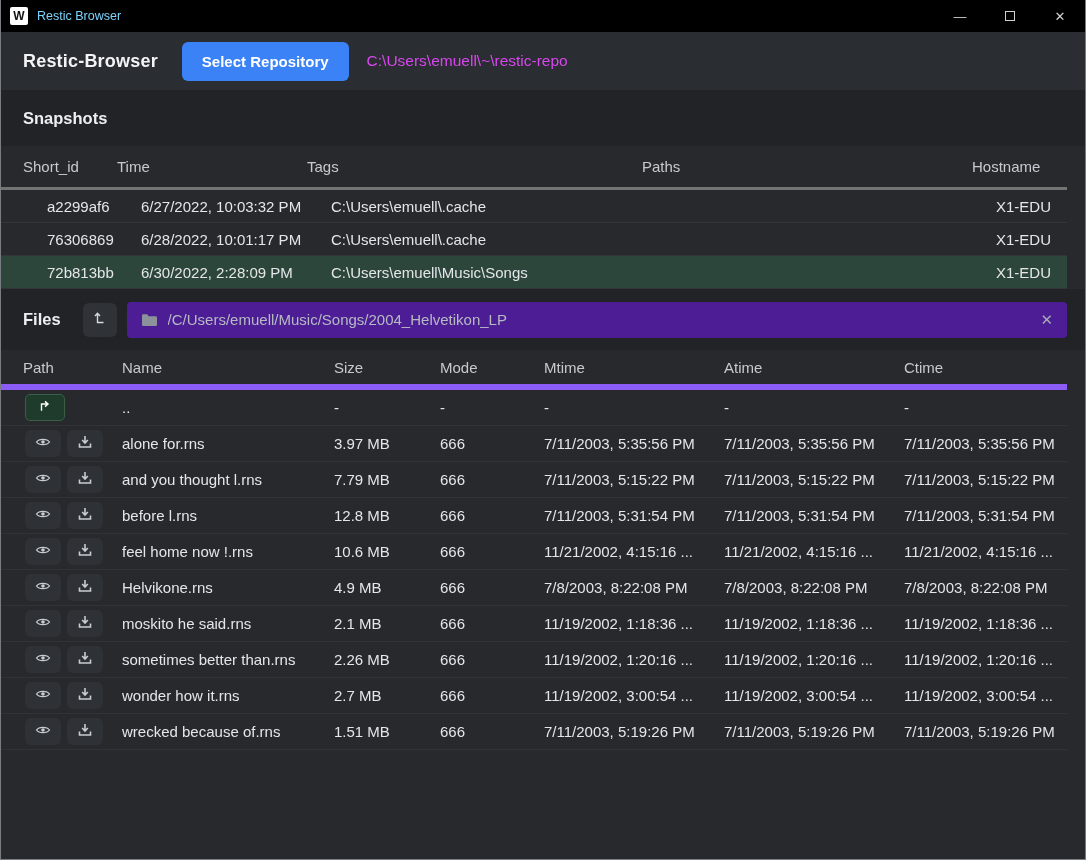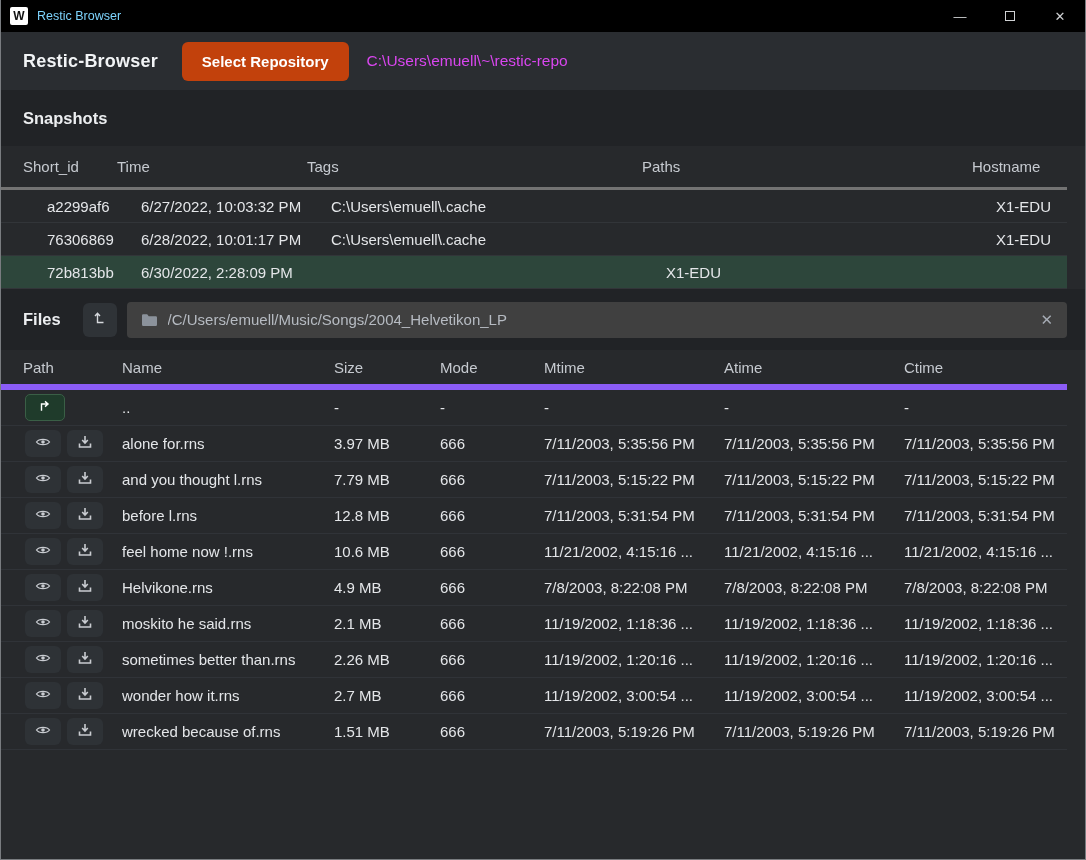--- a/index.html
+++ b/index.html
@@ -24,21 +24,21 @@
   .titlebar-title { color: #7dd3fc; font-size: 12.5px; margin-left: 9px; }
   .titlebar-controls { margin-left: auto; display: flex; height: 100%; }
   .tb-btn { width: 50px; height: 100%; display: flex; align-items: center; justify-content: center;
             background: transparent; border: none; color: #cfd1d3; font-size: 13px; cursor: default; }
   .maximize-box { width: 10px; height: 10px; border: 1px solid #cfd1d3; display: inline-block; }
 
   
   .app-header { height: 58px; background: #2a2d31; display: flex; align-items: center; padding: 0 22px; }
   .app-title { font-size: 18px; font-weight: bold; color: #f2f4f6; letter-spacing: 0.2px; }
   .select-repo-btn {
-    margin-left: 24px; background: #c2410c; color: #fff; font-weight: bold; font-size: 15px;
+    margin-left: 24px; background: #3b82f6; color: #fff; font-weight: bold; font-size: 15px;
     font-family: "Liberation Sans", sans-serif;
     border: none; border-radius: 6px; padding: 11px 20px; cursor: default;
   }
   .repo-path { margin-left: 18px; color: #d946ef; font-size: 15.5px; }
 
   
   .section-band { background: #212326; display: flex; align-items: center; padding-left: 22px; }
   .section-label { font-size: 16.5px; font-weight: bold; color: #eceef0; }
   .snapshots-band { height: 56px; }
 
@@ -49,21 +49,21 @@
   .snap-rows { margin-right: 18px; }
   .snap-row { height: 33px; align-items: center; font-size: 15px; color: #e4e6e9;
               border-bottom: 1px solid #323539; cursor: default; padding-left: 46px; }
   .snap-row.selected { background: #2d463b; }
   .cell { white-space: nowrap; overflow: hidden; padding-right: 10px; }
 
   
   .files-band { height: 61px; padding-right: 18px; }
   .root-btn { width: 34px; height: 34px; margin-left: 22px; background: #2f3337; border: none;
               border-radius: 6px; display: flex; align-items: center; justify-content: center; cursor: default; }
-  .path-bar { flex: 1; height: 36px; margin-left: 10px; background: #404040; border-radius: 4px;
+  .path-bar { flex: 1; height: 36px; margin-left: 10px; background: #4c1d95; border-radius: 4px;
               display: flex; align-items: center; padding: 0 14px; cursor: default; }
   .path-bar-text { color: #b6bbc2; font-size: 15px; margin-left: 10px; white-space: nowrap; overflow: hidden; }
   .clear-btn { margin-left: auto; background: none; border: none; color: #a6acb5; font-size: 15px; cursor: default; }
 
   
   .file-grid { display: grid; grid-template-columns: 99px 212px 106px 104px 180px 180px 1fr; padding-left: 22px; }
   .file-header-row { height: 40px; align-items: center; color: #c6cad0; font-size: 15px;
                      border-bottom: 6px solid #8b5cf6; margin-right: 18px; }
   .file-rows { margin-right: 18px; }
   .file-row { height: 36px; align-items: center; font-size: 15px; color: #e4e6e9;
@@ -124,20 +124,21 @@
     <div class="cell">76306869</div>
     <div class="cell">6/28/2022, 10:01:17 PM</div>
     <div class="cell">C:\Users\emuell\.cache</div>
     <div class="cell"></div>
     <div class="cell">X1-EDU</div>
   </div>
 
   <div class="snap-grid snap-row selected">
     <div class="cell">72b813bb</div>
     <div class="cell">6/30/2022, 2:28:09 PM</div>
+    <div class="cell">C:\Users\emuell\Music\Songs</div>
     <div class="cell"></div>
     <div class="cell">X1-EDU</div>
   </div>
 </div>
 
 <div class="section-band files-band">
   <span class="section-label">Files</span>
   <button class="root-btn">
     <span>
       <svg width="16" height="16" viewBox="0 0 16 16">

